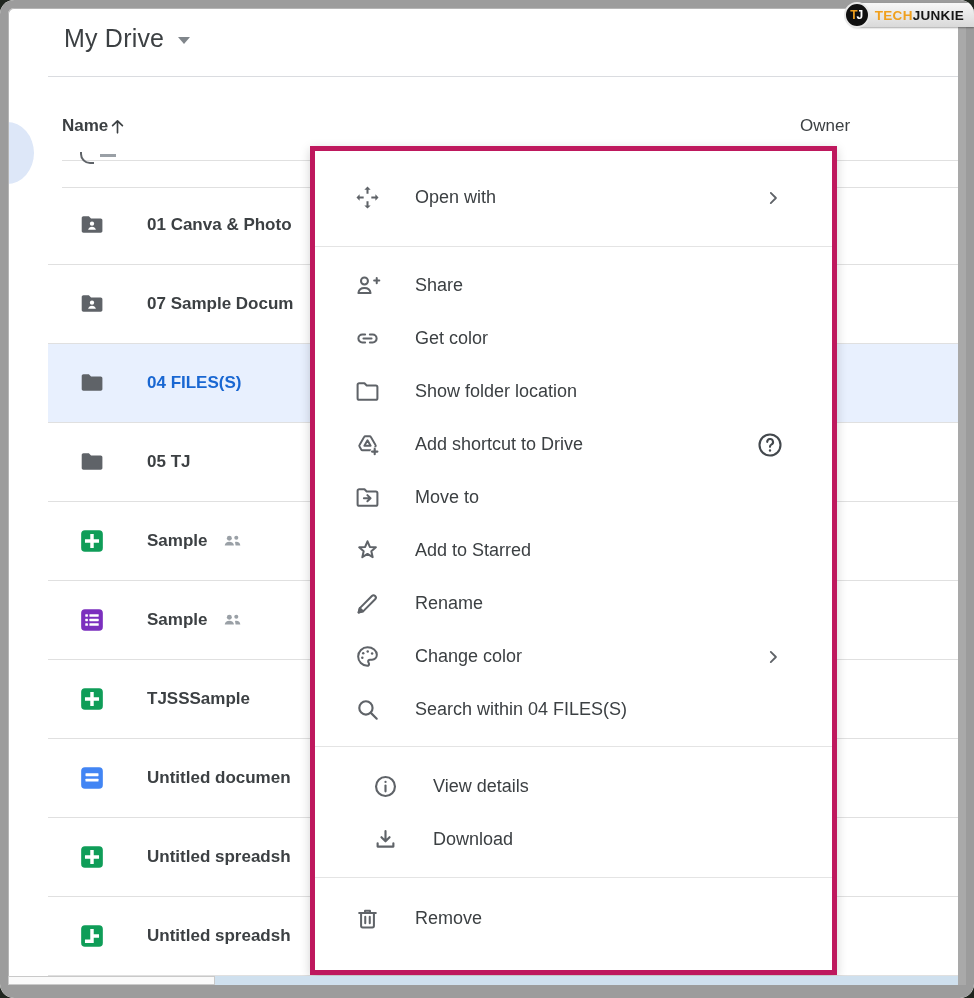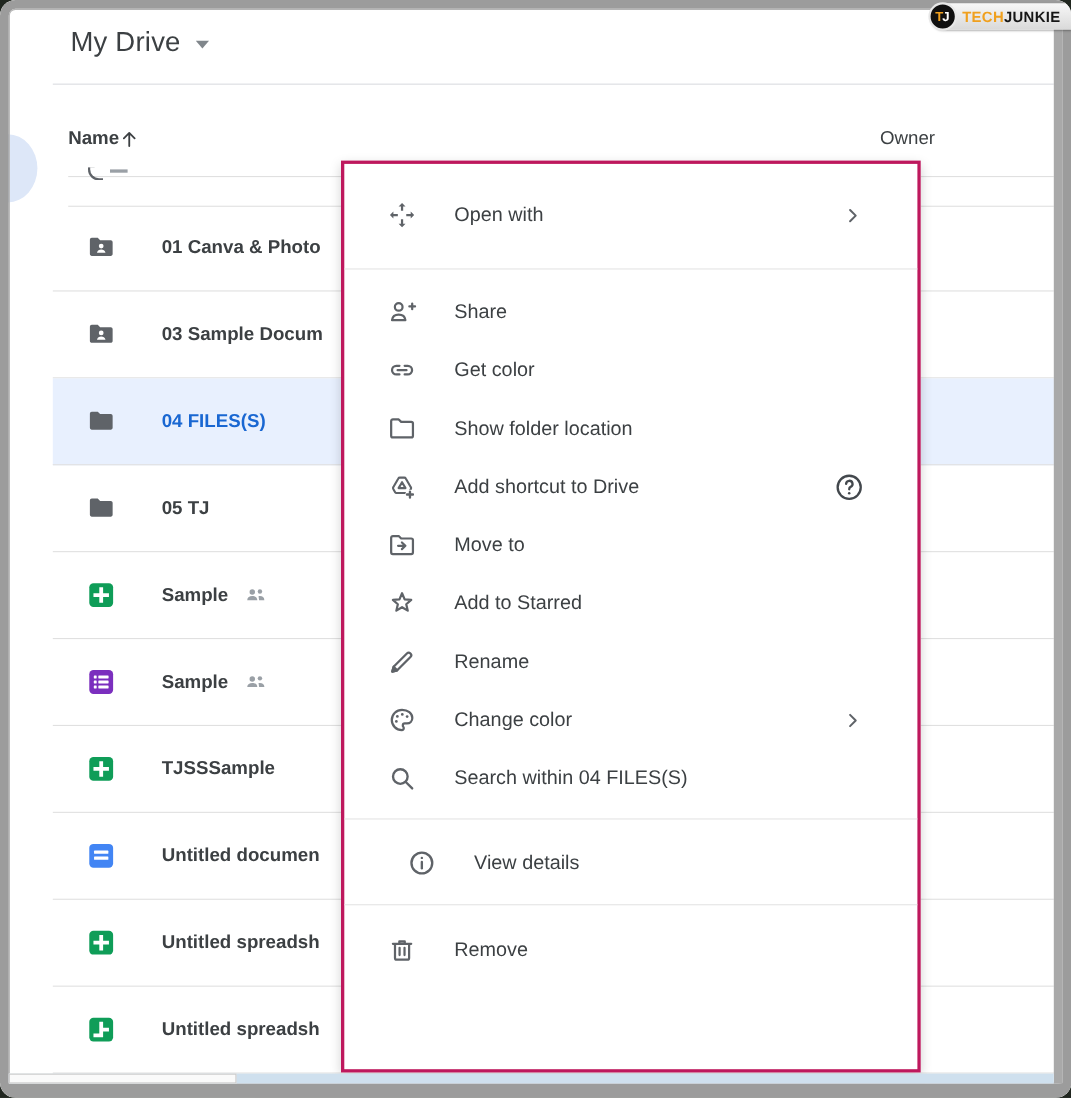--- a/index.html
+++ b/index.html
@@ -33,21 +33,21 @@
   .row.selected .fname{color:#1967d2;}
   .ficon{width:28px;height:26px;flex:none;display:flex;align-items:center;justify-content:center;}
   .shared-ppl{margin-left:15px;flex:none;display:flex;}
   
   .vscroll{position:absolute;top:8px;bottom:13px;right:8px;width:8px;background:#a9a9a9;z-index:41;}
   .hscroll{position:absolute;left:8px;right:16px;bottom:13px;height:9px;background:#cfe0ee;z-index:41;}
   .hthumb{position:absolute;left:0;top:0;width:207px;height:9px;background:#fafafa;
           border:1px solid #c9c9c9;box-sizing:border-box;}
   
   .menu{position:absolute;left:310px;top:146px;width:527px;height:829px;box-sizing:border-box;
-        border:3px solid #be185d;background:#fff;z-index:5;display:flex;flex-direction:column;
+        border:5px solid #be185d;background:#fff;z-index:5;display:flex;flex-direction:column;
         box-shadow:0 3px 10px rgba(0,0,0,.18);}
   .msec1{padding:20px 0 22px;}
   .msec2{padding:12px 0 10px;}
   .msec3{padding:13px 18px 11px;}
   .msec4{padding:14px 0 20px;flex:1;}
   .menu-div{height:1px;background:#e4e4e4;flex:none;}
   .mitem{height:53px;display:flex;align-items:center;padding:0 48px 0 38px;gap:34px;cursor:pointer;}
   .micon{width:28px;height:28px;flex:none;display:flex;align-items:center;justify-content:center;}
   .mlabel{font-size:18px;color:#3c4043;white-space:nowrap;}
   .mtrail{margin-left:auto;display:flex;align-items:center;}
@@ -104,21 +104,21 @@
     </div>
 
     <div class="row">
       <span class="ficon">
         <svg width="26" height="26" viewBox="0 0 24 24">
             <path fill="#5f6368" d="M2.5 5.5c0-.9.7-1.6 1.6-1.6h5l2 2h8.9c.9 0 1.6.7 1.6 1.6v10c0 .9-.7 1.6-1.6 1.6H4.1c-.9 0-1.6-.7-1.6-1.6z"></path>
             <circle cx="12" cy="10.8" r="2" fill="#fff"></circle>
             <path d="M8.4 16.4c.5-1.8 1.9-2.7 3.6-2.7s3.1.9 3.6 2.7z" fill="#fff"></path>
           </svg>
       </span>
-      <span class="fname">03 Sample Docum</span>
+      <span class="fname">07 Sample Docum</span>
     </div>
 
     <div class="row selected">
       <span class="ficon">
         <svg width="26" height="26" viewBox="0 0 24 24">
             <path fill="#5f6368" d="M2.5 5.5c0-.9.7-1.6 1.6-1.6h5l2 2h8.9c.9 0 1.6.7 1.6 1.6v10c0 .9-.7 1.6-1.6 1.6H4.1c-.9 0-1.6-.7-1.6-1.6z"></path>
           </svg>
       </span>
       <span class="fname">04 FILES(S)</span>
     </div>
@@ -347,20 +347,29 @@
       <div class="mitem">
         <span class="micon">
           <svg width="27" height="27" viewBox="0 0 24 24" fill="none" stroke="#5f6368" stroke-width="1.9" stroke-linecap="round">
               <circle cx="12" cy="12" r="8.4"></circle>
               <path d="M12 11.2v5.1"></path>
               <circle cx="12" cy="7.9" r="1" fill="#5f6368" stroke="none"></circle>
             </svg>
         </span>
         <span class="mlabel">View details</span>
       </div>
+      <div class="mitem">
+        <span class="micon">
+          <svg width="27" height="27" viewBox="0 0 24 24" fill="none" stroke="#5f6368" stroke-width="1.9" stroke-linecap="round" stroke-linejoin="round">
+              <path d="M12 4.6v8.8M8.4 10l3.6 3.6L15.6 10"></path>
+              <path d="M5 15.4v2.9h14v-2.9"></path>
+            </svg>
+        </span>
+        <span class="mlabel">Download</span>
+      </div>
     </div>
 
     <div class="menu-div"></div>
 
     <div class="msec4">
       <div class="mitem">
         <span class="micon">
           <svg width="27" height="27" viewBox="0 0 24 24" fill="none" stroke="#5f6368" stroke-width="1.8" stroke-linecap="round" stroke-linejoin="round">
               <path d="M6.3 7.3v11.2c0 .8.6 1.4 1.4 1.4h8.6c.8 0 1.4-.6 1.4-1.4V7.3"></path>
               <path d="M4.6 7.1h14.8M9.8 7V5.2h4.4V7"></path>

